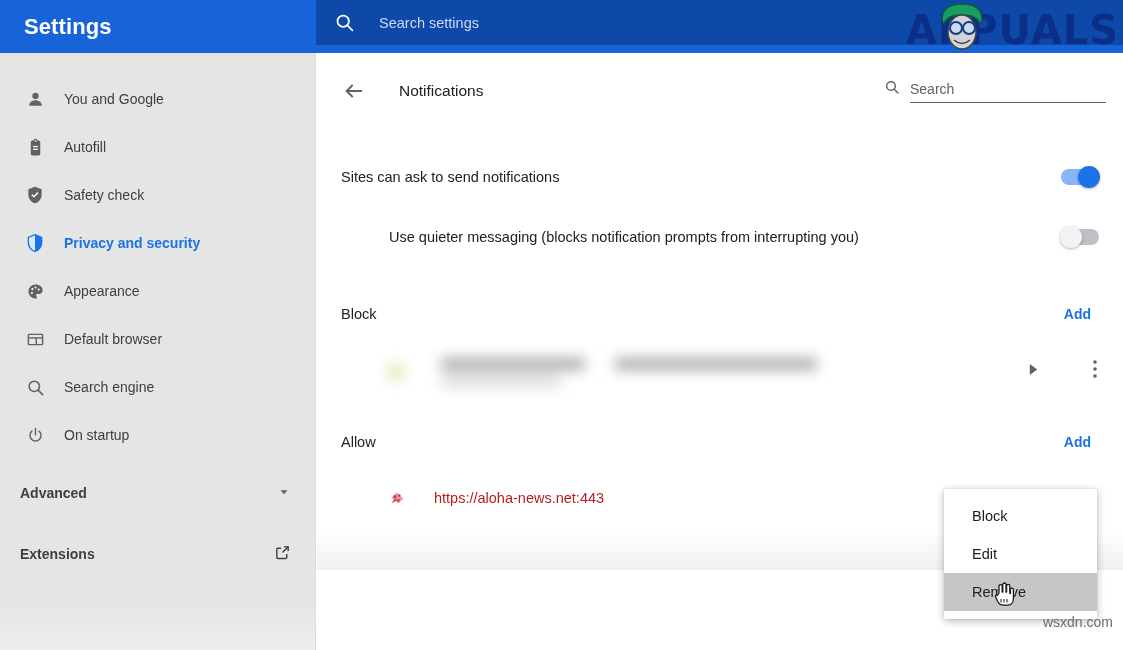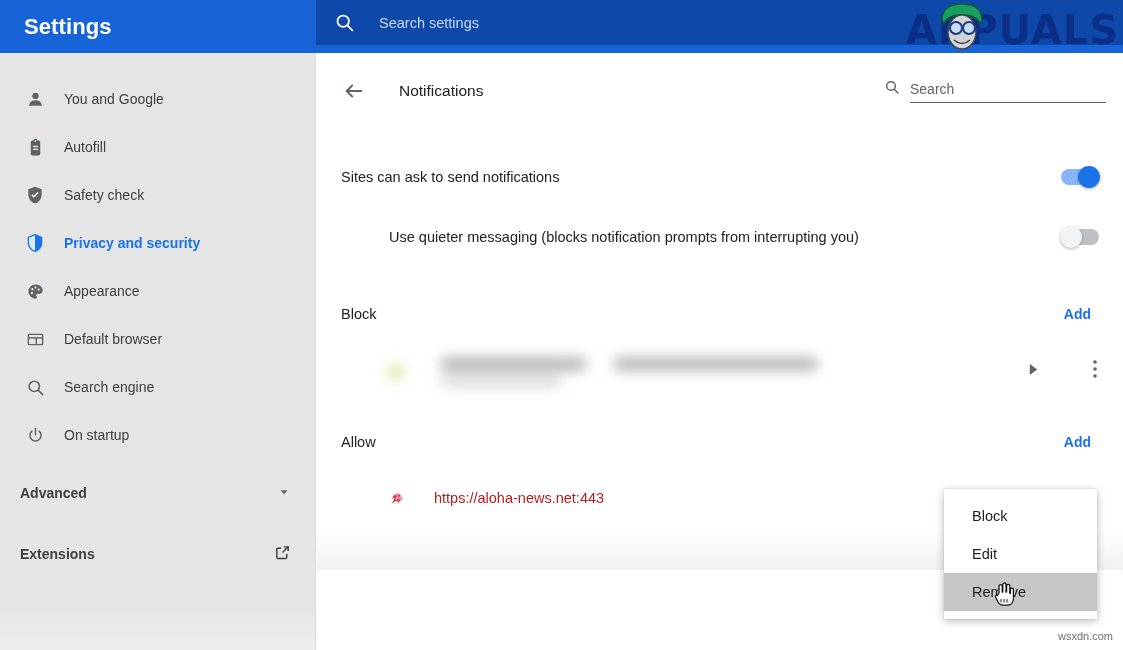--- a/index.html
+++ b/index.html
@@ -287,22 +287,22 @@
   .cursor {
     position: absolute;
     left: 993px; top: 582px;
     z-index: 60;
     pointer-events: none;
   }
 
   
   .bottom-wm {
     position: absolute;
-    right: 10px; bottom: 8px;
-    font-size: 11px;
+    right: 10px; bottom: 20px;
+    font-size: 14px;
     color: #6d6d6d;
     font-family: "Liberation Sans", sans-serif;
     z-index: 50;
   }
   .main-fade {
     position: absolute; left: 0; bottom: 0;
     width: 806px; height: 40px;
     background: linear-gradient(to bottom, rgba(255,255,255,0) 0%, #f2f0ee 100%);
     pointer-events: none;
   }

